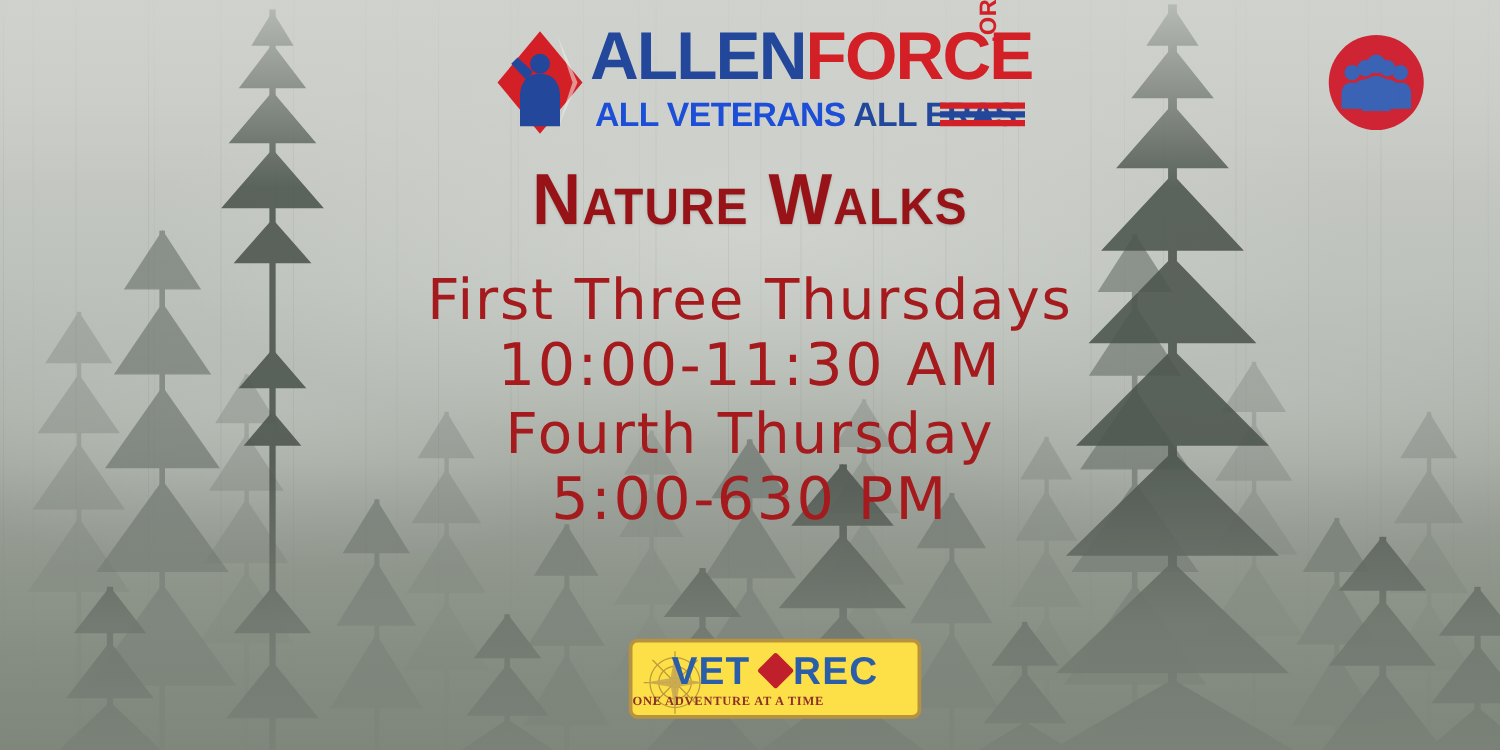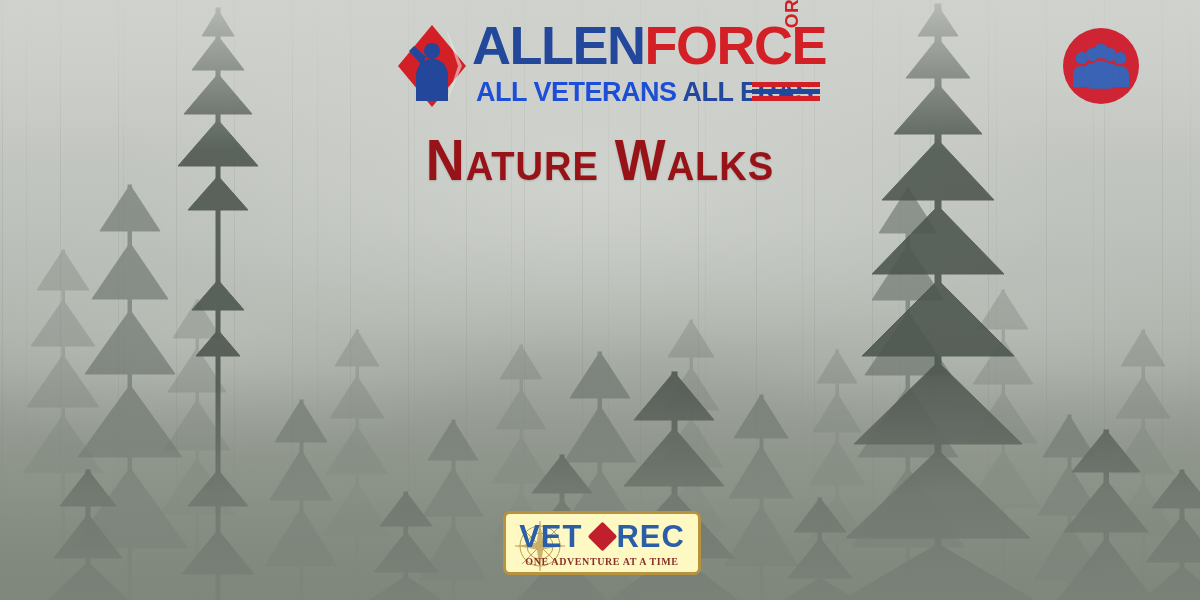--- a/index.html
+++ b/index.html
@@ -124,22 +124,22 @@
     font-family:"DejaVu Sans", sans-serif;
     color:#a51a1c;
     line-height:1.03;
   }
   .sched-line { display:block; font-size:45px; font-weight:400; letter-spacing:1.5px; padding:3px 0; }
   .sched-line.time { font-size:47px; letter-spacing:2px; }
 
   
   .vetrec {
     position:absolute; left:503px; top:511px;
-    width:198px; height:64px;
-    background:#fef9c3;
+    width:234px; height:64px;
+    background:#fde047;
     border:3px solid #b79340;
     border-radius:7px;
     overflow:hidden;
   }
   .vr-compass { position:absolute; left:6px; top:4px; width:56px; height:56px; opacity:.85; }
   .vr-main {
     position:absolute; left:0; right:0; top:7px;
     text-align:center;
     font-family:"Liberation Sans", sans-serif;
     font-weight:bold; font-size:31px; letter-spacing:1px;
@@ -147,21 +147,20 @@
     white-space:nowrap;
   }
   .vr-gap { display:inline-block; width:34px; }
   .vr-diamond {
     position:absolute; left:50%; top:12px;
     width:21px; height:21px; margin-left:-10px;
     background:#c0202b; transform:rotate(45deg); border-radius:2px;
   }
   .vr-tag {
     position:absolute; left:0; right:0; top:42px;
-    text-align:center;
     font-family:"Liberation Serif", serif;
     font-weight:bold; font-size:10px; letter-spacing:.6px;
     color:#8c2f2b; white-space:nowrap;
   }
 </style>
 </head>
 <body>
 
 <div class="poster">
 
@@ -345,20 +344,26 @@
         <circle cx="42" cy="13" r="7.5"></circle>
         <path d="M42 23 c-7.5 0 -11 5 -11 12 l0 15 l22 0 l0 -15 c0 -7 -3.5 -12 -11 -12 z"></path>
         <circle cx="32" cy="9" r="8.5"></circle>
         <path d="M32 20 c-9 0 -13 6 -13 14 l0 18 l26 0 l0 -18 c0 -8 -4 -14 -13 -14 z"></path>
       </g>
     </svg>
   </div>
 
   <div class="headline">Nature Walks</div>
 
+  <div class="schedule">
+    <span class="sched-line">First Three Thursdays</span>
+    <span class="sched-line time">10:00-11:30 AM</span>
+    <span class="sched-line">Fourth Thursday</span>
+    <span class="sched-line time">5:00-630 PM</span>
+  </div>
 
   <div class="vetrec">
     <svg class="vr-compass" viewBox="0 0 56 56">
       <g stroke="#b08c3c" fill="none" stroke-width="1">
         <circle cx="28" cy="28" r="20"></circle>
         <circle cx="28" cy="28" r="13"></circle>
         <circle cx="28" cy="28" r="4"></circle>
         <line x1="28" y1="3" x2="28" y2="53"></line>
         <line x1="3" y1="28" x2="53" y2="28"></line>
         <line x1="10" y1="10" x2="46" y2="46"></line>

